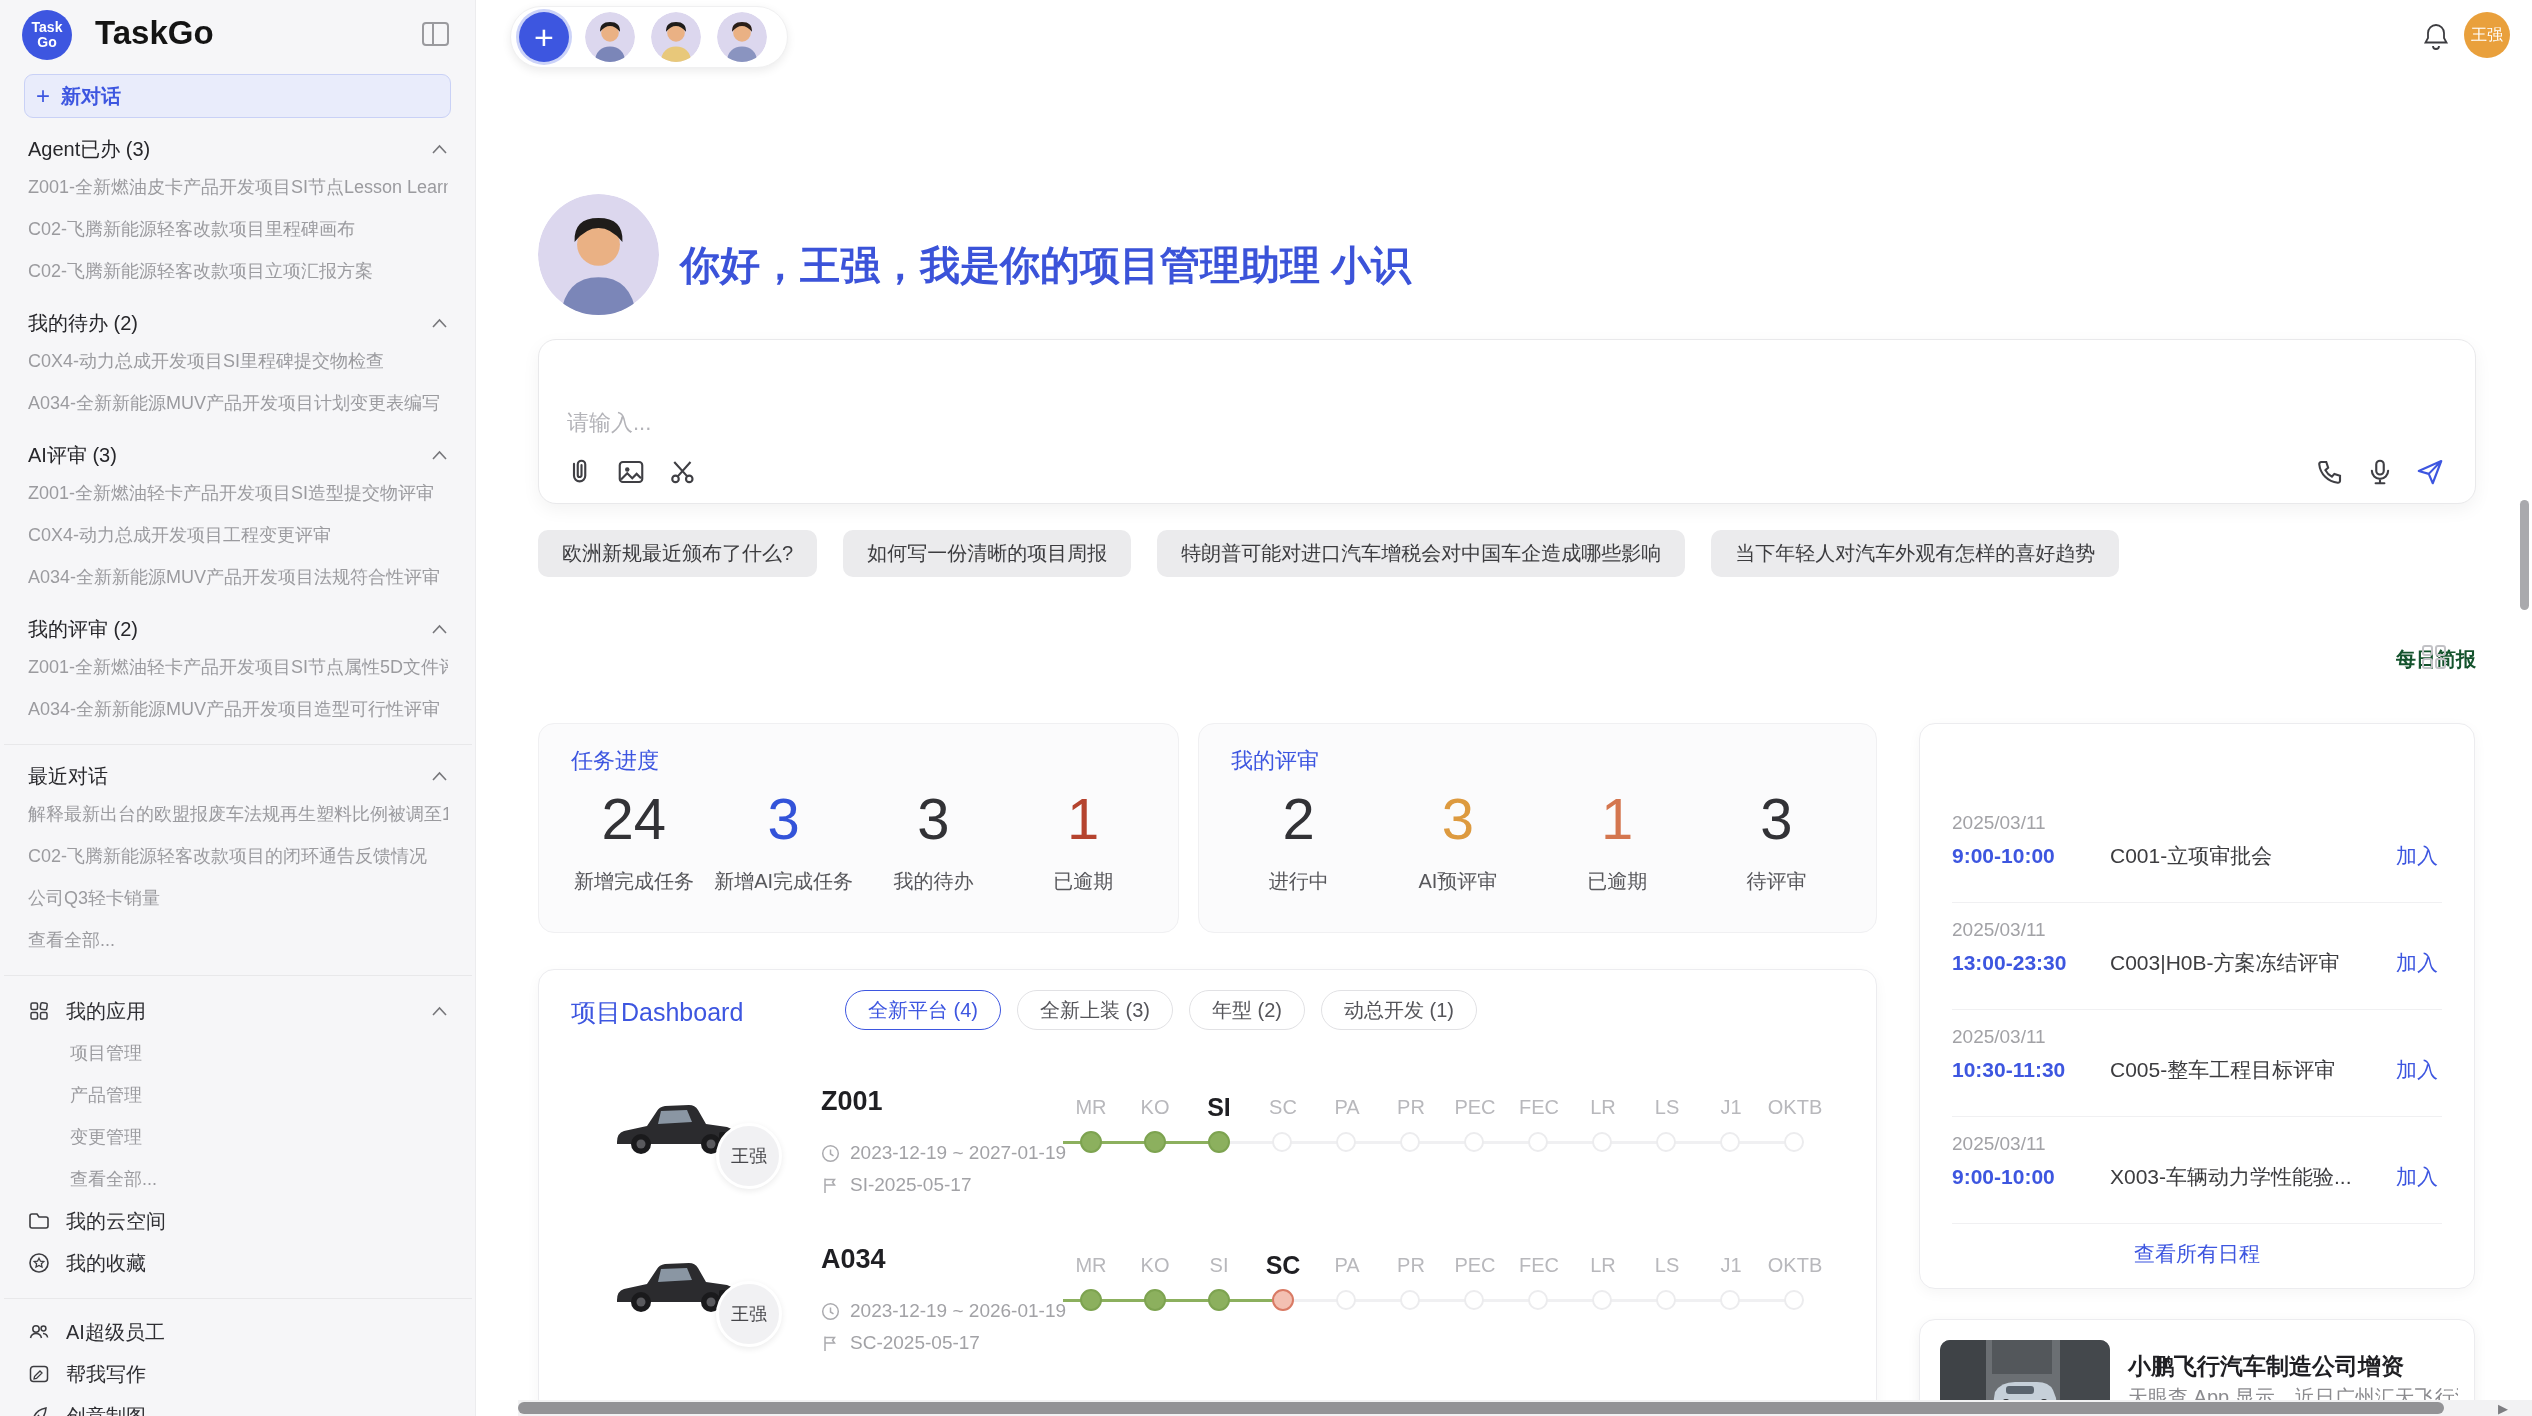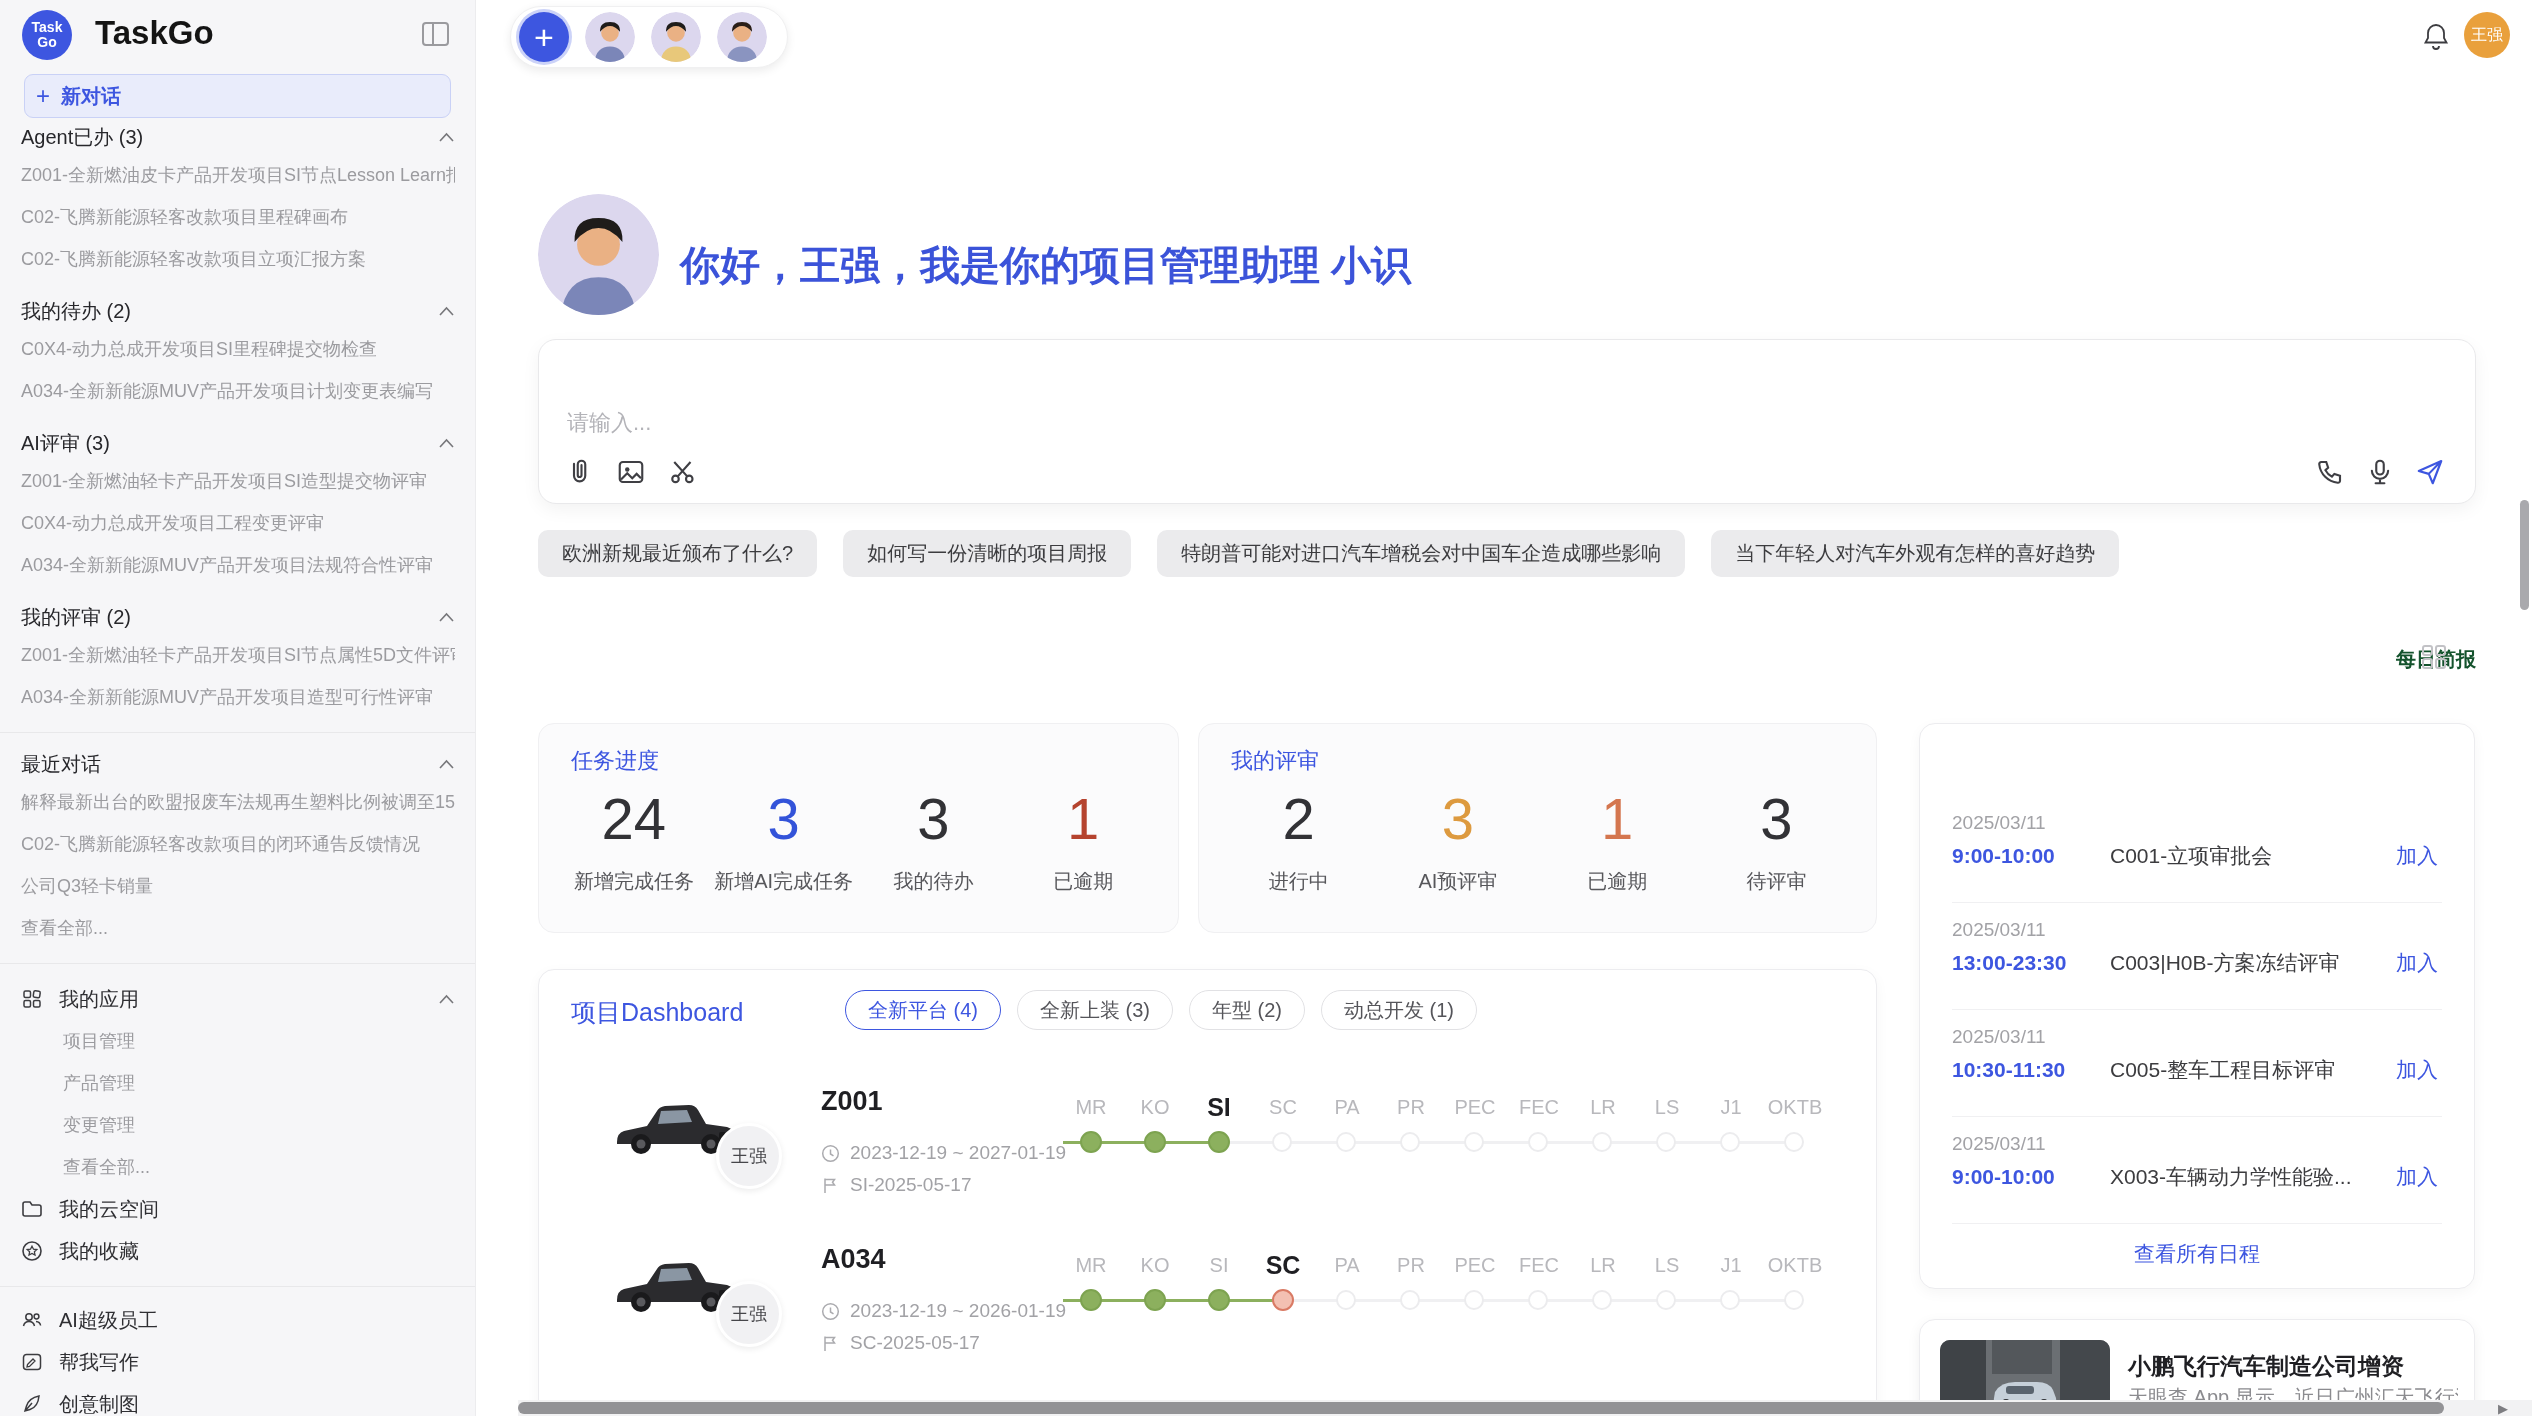--- a/index.html
+++ b/index.html
@@ -14,21 +14,21 @@
   .logo{position:absolute;left:22px;top:10px;width:50px;height:50px;border-radius:50%;
         background:#3d56e0;color:#fff;font-size:14px;font-weight:bold;line-height:15px;
         display:flex;align-items:center;justify-content:center;text-align:center}
   .app-title{position:absolute;left:95px;top:14px;font-size:33px;font-weight:bold;color:#141414}
   .collapse-btn{position:absolute;right:26px;top:22px;cursor:pointer}
   .new-chat{position:absolute;left:24px;top:74px;width:427px;height:44px;border-radius:9px;
             background:#e9ecfb;border:1px solid #c9d1f6;box-sizing:border-box;display:flex;
             align-items:center;padding-left:11px;cursor:pointer}
   .new-chat .plus{color:#3d56e0;font-size:24px;line-height:24px;margin-right:11px;font-weight:400}
   .new-chat .lab{color:#3d56e0;font-size:20px;font-weight:bold}
-  #sb-scroll{position:absolute;left:0;top:106px;width:476px;bottom:0;padding:0 21px;box-sizing:border-box}
+  #sb-scroll{position:absolute;left:0;top:118px;width:476px;bottom:0;padding:0 28px;box-sizing:border-box}
   .sb-sec{margin-top:14px}
   .sb-sec-head{height:34px;display:flex;align-items:center;justify-content:space-between;cursor:pointer}
   .sb-sec-title{font-size:20px;color:#27272b}
   .sb-item{height:42px;line-height:42px;font-size:18px;color:#9b9b9f;white-space:nowrap;
            overflow:hidden;cursor:pointer}
   .sb-divider{height:1px;background:#e8e8ea;margin:14px -24px 0 -24px}
   .sb-row{height:42px;display:flex;align-items:center;gap:16px;font-size:20px;color:#2f2f33;cursor:pointer}
   .sb-row .spacer{flex:1}
   .sb-sub{height:42px;line-height:42px;font-size:18px;color:#9b9b9f;padding-left:42px;cursor:pointer}
   .chev{stroke:#77777b;stroke-width:1.6;fill:none}

